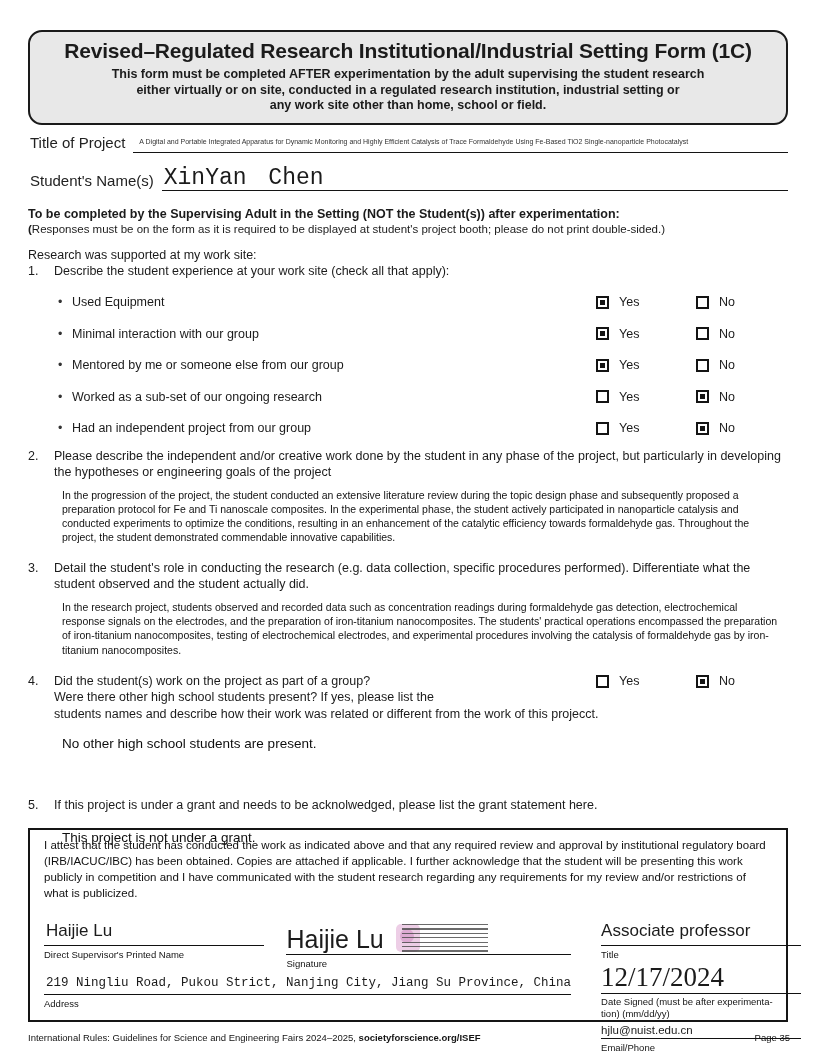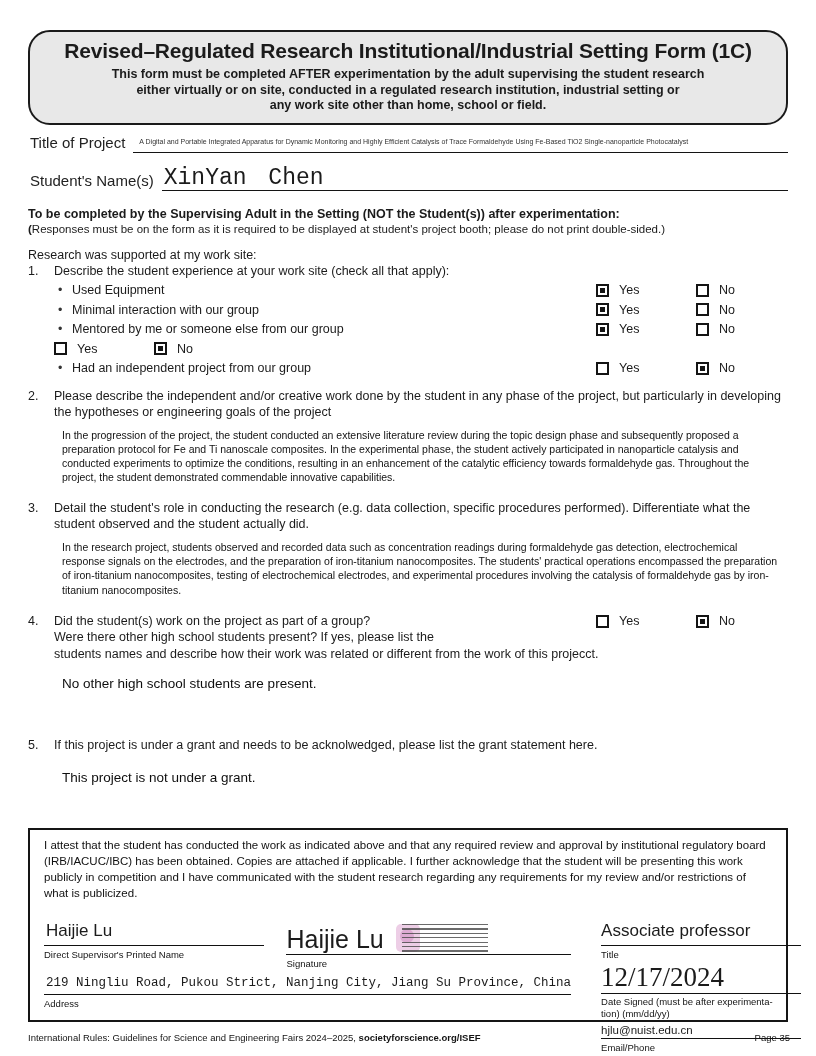--- a/index.html
+++ b/index.html
@@ -6,21 +6,21 @@
   html,body { background:#9a9a9a; }
   .page {
     width: 816px; height: 1056px; margin: 0 auto; background: #ffffff;
     position: relative; overflow: hidden;
     font-family: "Liberation Sans", sans-serif; color: #1b1b1b;
   }
   .inner { padding: 0 28px; }
 
   
   .header-box {
-    margin-top: 30px; border: 2.5px solid #1a1a1a; border-radius: 22px;
+    margin-top: 30px; border: 2.5px solid #1a1a1a; border-radius: 14px;
     background: #e8e8e8; text-align: center; padding: 7px 14px 9px;
   }
   .header-title { font-size: 21px; font-weight: bold; letter-spacing: -0.2px; }
   .header-sub { font-size: 12.5px; font-weight: bold; line-height: 1.24; margin-top: 4px; }
 
   
   .field-row { display: flex; align-items: flex-end; }
   .field-row.name { margin-top: 13px; }
   .field-row.ptitle { margin-top: 9px; }
   .field-label { font-size: 15px; white-space: nowrap; padding: 0 8px 2px 2px; color:#222; }
@@ -32,21 +32,21 @@
   .bold-note { font-size: 12.5px; font-weight: bold; margin-top: 16px; }
   .note2 { font-size: 11.5px; margin-top: 2px; }
   .note2 .paren { font-weight: bold; }
   .supported { font-size: 12.5px; margin-top: 13px; }
 
   
   .q { display: flex; font-size: 12.5px; line-height: 1.32; }
   .q-num { width: 26px; flex: none; }
   .q-body { flex: 1; }
 
-  .opt-row { display: flex; align-items: flex-start; margin-top: 3px; }
+  .opt-row { display: flex; align-items: flex-start; margin-top: 15px; }
   .opt-row .opt-label { flex: 1; position: relative; padding-left: 18px; }
   .opt-row .opt-label::before { content: "•"; position: absolute; left: 4px; color:#333; }
   .yn-cell { width: 100px; flex: none; display: flex; align-items: center; gap: 10px; font-size: 12.5px; }
   .yn-cell.no { width: 92px; }
   .cb { width: 13px; height: 13px; border: 2px solid #141414; background: #fff; flex: none; position: relative; }
   .cb.checked::after { content: ""; position: absolute; left: 2px; top: 2px; width: 5px; height: 5px; background: #141414; }
 
   .answer-sm { font-size: 10.5px; line-height: 1.36; margin: 7px 6px 0 8px; color: #121212; }
   .answer-lg { font-size: 13.5px; margin: 13px 0 0 8px; color: #0e0e0e; }
 
@@ -167,20 +167,21 @@
               <span class="cb checked"></span>
               <span>Yes</span>
             </div>
           <div class="yn-cell no">
               <span class="cb"></span>
               <span>No</span>
             </div>
         </div>
 
         <div class="opt-row">
+          <div class="opt-label">Worked as a sub-set of our ongoing research</div>
           <div class="yn-cell">
               <span class="cb"></span>
               <span>Yes</span>
             </div>
           <div class="yn-cell no">
               <span class="cb checked"></span>
               <span>No</span>
             </div>
         </div>
 

